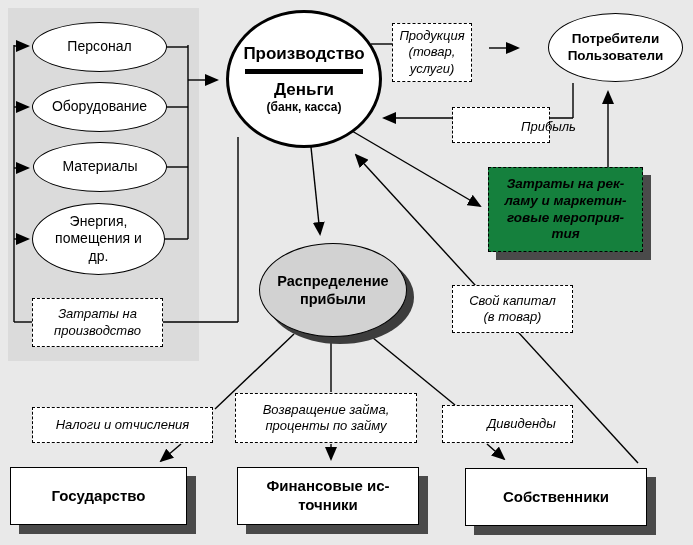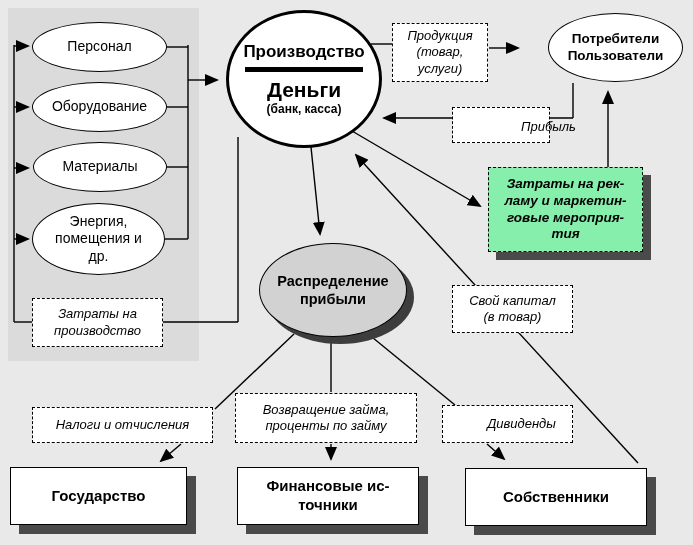--- a/index.html
+++ b/index.html
@@ -12,24 +12,24 @@
   .panel{position:absolute;left:8px;top:8px;width:191px;height:353px;background:#dbdbdb;}
   svg.wires{position:absolute;left:0;top:0;z-index:1;}
   .node{position:absolute;z-index:2;display:flex;align-items:center;justify-content:center;
         text-align:center;box-sizing:border-box;background:#fff;}
   .lbl{white-space:pre-line;line-height:1.25;}
   .ellipse{border:1px solid #000;border-radius:50%;font-size:14px;}
   .dashed{border:1px dashed #000;font-style:italic;font-size:13px;}
   .circle-main{border:3px solid #000;border-radius:50%;flex-direction:column;}
   .circle-main .t1{font-weight:bold;font-size:17px;}
   .circle-main .divider{width:118px;height:5px;background:#000;margin:5px 0 6px 0;}
-  .circle-main .t2{font-weight:bold;font-size:21px;}
+  .circle-main .t2{font-weight:bold;font-size:17px;}
   .circle-main .t3{font-weight:bold;font-size:12px;}
   .bold-ellipse{border:1px solid #000;border-radius:50%;font-weight:bold;font-size:13.5px;}
-  .gray-dashed{background:#86efac;border:1px dashed #000;font-weight:bold;font-style:italic;
+  .gray-dashed{background:#15803d;border:1px dashed #000;font-weight:bold;font-style:italic;
                font-size:13.5px;box-shadow:8px 8px 0 #4a4a4a;}
   .gray-ellipse{background:#d2d2d2;border:1px solid #000;border-radius:50%;font-weight:bold;
                 font-size:14.5px;box-shadow:7px 7px 0 #3d3d3d;}
   .solid-box{border:1px solid #000;font-weight:bold;font-size:15px;box-shadow:9px 9px 0 #4a4a4a;}
   .free-label{position:absolute;z-index:3;font-style:italic;font-size:13px;background:transparent;}
 </style>
 </head>
 <body>
 
 <div id="stage">
@@ -101,21 +101,21 @@
 производство</span>
   </div>
 
   <div class="node circle-main" style="left:226px;top:10px;width:156px;height:138px;">
     <span class="t1">Производство</span>
     <span class="divider"></span>
     <span class="t2">Деньги</span>
     <span class="t3">(банк, касса)</span>
   </div>
 
-  <div class="node dashed" style="left:392px;top:23px;width:96px;height:59px;">
+  <div class="node dashed" style="left:392px;top:23px;width:80px;height:59px;">
     <span class="lbl">Продукция
 (товар,
 услуги)</span>
   </div>
   <div class="node bold-ellipse" style="left:548px;top:13px;width:135px;height:69px;">
     <span class="lbl">Потребители
 Пользователи</span>
   </div>
   <div class="node dashed" style="left:452px;top:107px;width:98px;height:36px;"></div>
   <div class="free-label" style="left:521px;top:119px;">Прибыль</div>

